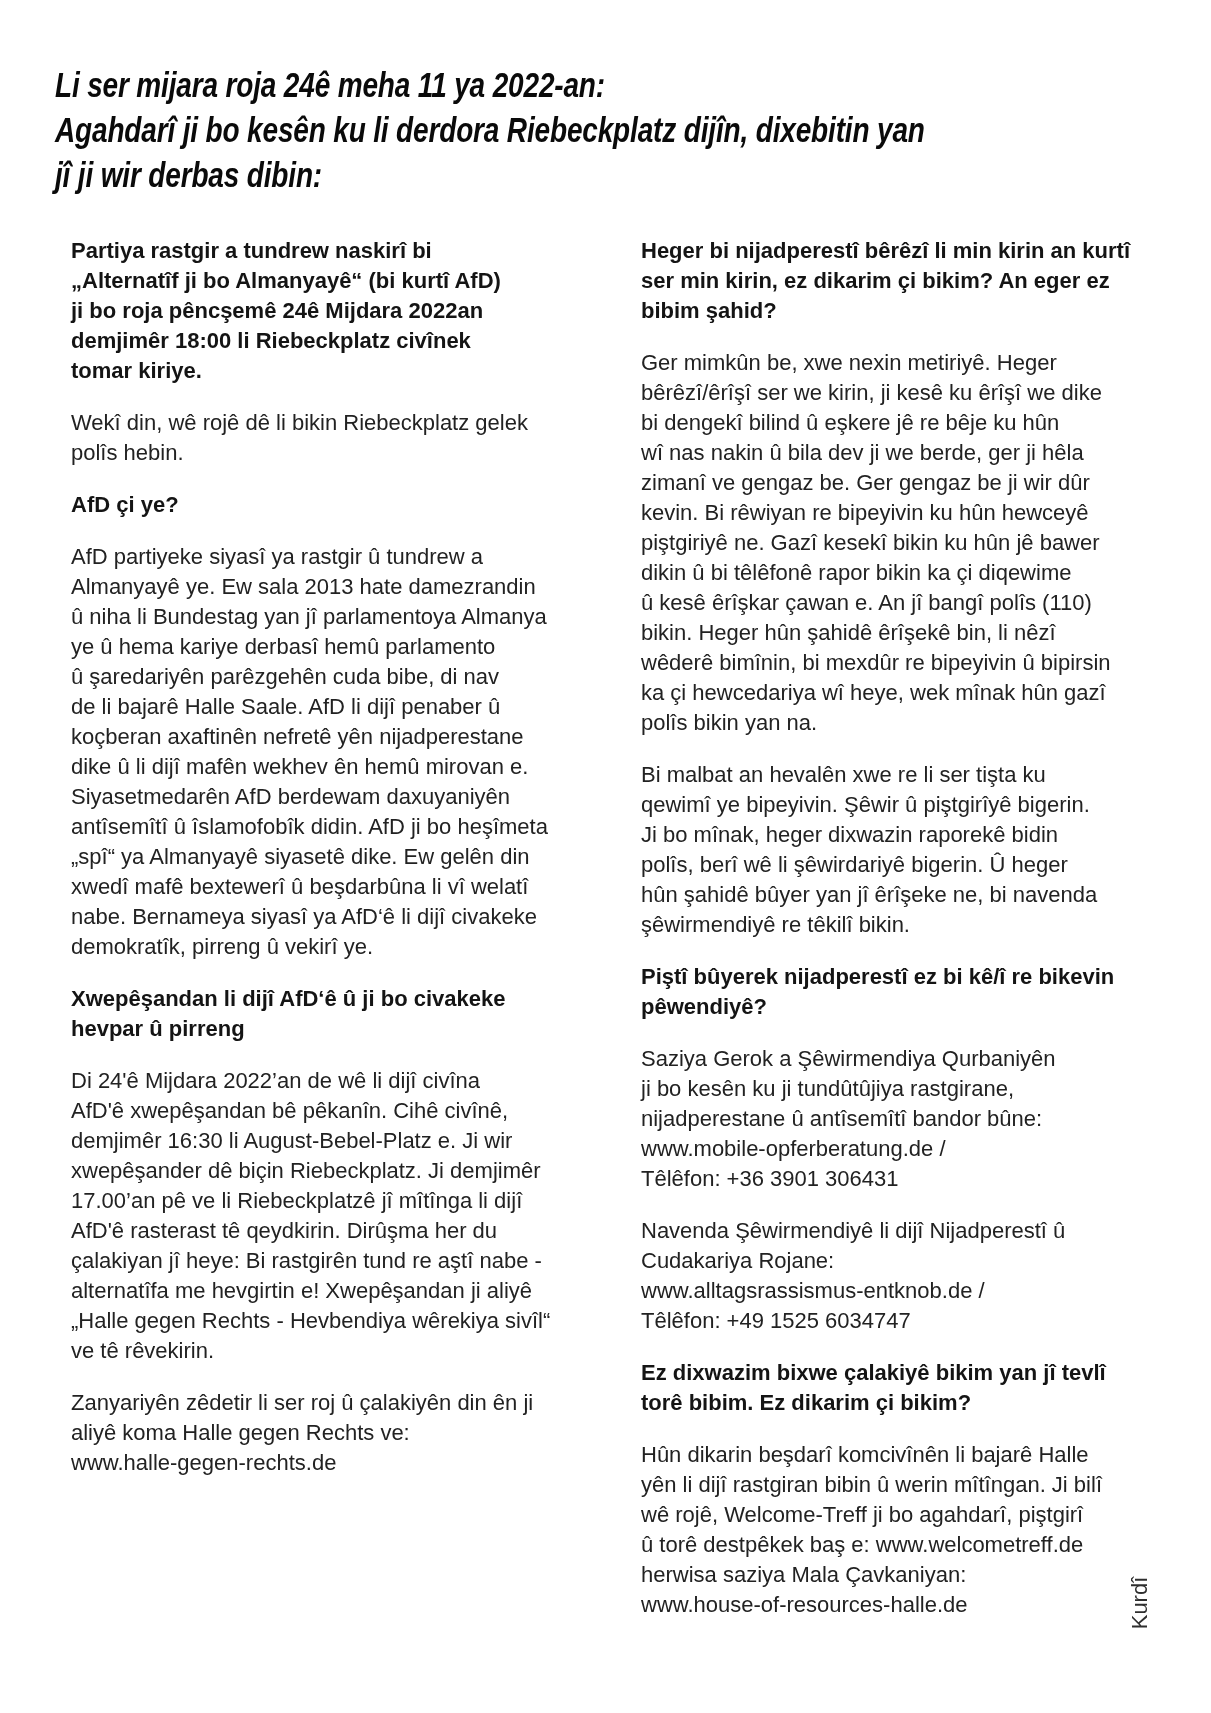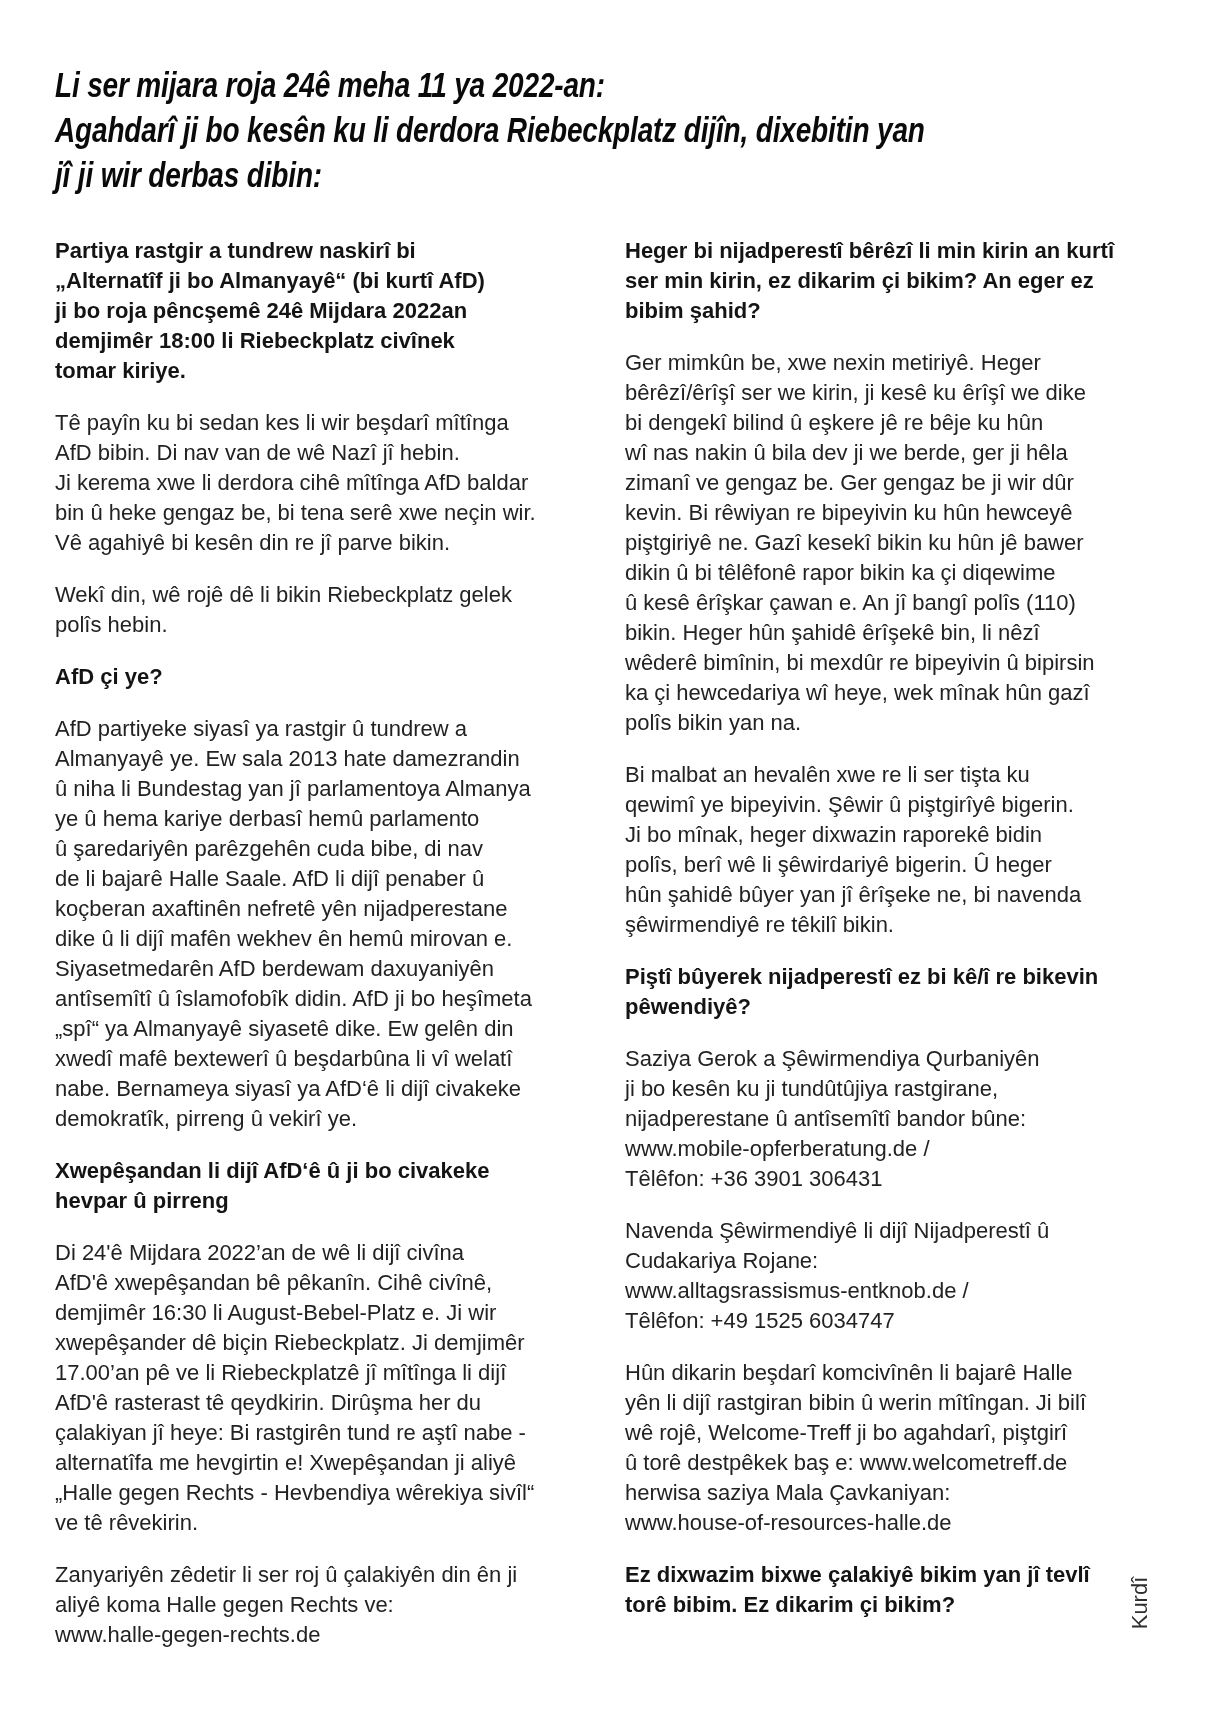--- a/index.html
+++ b/index.html
@@ -35,21 +35,21 @@
   }
   .col {
     position: absolute;
     top: 236px;
     font-size: 22px;
     line-height: 30px;
   }
   .col-left  { left: 55px;  width: 575px; }
   .col-right { left: 625px; width: 560px; }
   .block {
-    margin: 0 0 22px 0;
+    margin: 0 0 22px 16px;
     white-space: pre-line;
     color: #222222;
   }
   .block.bold, .block.heading {
     font-weight: 700;
     color: #141414;
   }
   .lang-label {
     position: absolute;
     left: 1108px;
@@ -72,25 +72,20 @@
 Agahdarî ji bo kesên ku li derdora Riebeckplatz dijîn, dixebitin yan
 jî ji wir derbas dibin:</div>
   </header>
 
   <section class="col col-left">
     <p class="block bold">Partiya rastgir a tundrew naskirî bi
 „Alternatîf ji bo Almanyayê“ (bi kurtî AfD)
 ji bo roja pêncşemê 24ê Mijdara 2022an
 demjimêr 18:00 li Riebeckplatz civînek
 tomar kiriye.</p>
-    <p class="block">Tê payîn ku bi sedan kes li wir beşdarî mîtînga
-AfD bibin. Di nav van de wê Nazî jî hebin.
-Ji kerema xwe li derdora cihê mîtînga AfD baldar
-bin û heke gengaz be, bi tena serê xwe neçin wir.
-Vê agahiyê bi kesên din re jî parve bikin.</p>
     <p class="block">Wekî din, wê rojê dê li bikin Riebeckplatz gelek
 polîs hebin.</p>
     <p class="block heading">AfD çi ye?</p>
     <p class="block">AfD partiyeke siyasî ya rastgir û tundrew a
 Almanyayê ye. Ew sala 2013 hate damezrandin
 û niha li Bundestag yan jî parlamentoya Almanya
 ye û hema kariye derbasî hemû parlamento
 û şaredariyên parêzgehên cuda bibe, di nav
 de li bajarê Halle Saale. AfD li dijî penaber û
 koçberan axaftinên nefretê yên nijadperestane
@@ -145,25 +140,25 @@
 pêwendiyê?</p>
     <p class="block">Saziya Gerok a Şêwirmendiya Qurbaniyên
 ji bo kesên ku ji tundûtûjiya rastgirane,
 nijadperestane û antîsemîtî bandor bûne:
 www.mobile-opferberatung.de /
 Têlêfon: +36 3901 306431</p>
     <p class="block">Navenda Şêwirmendiyê li dijî Nijadperestî û
 Cudakariya Rojane:
 www.alltagsrassismus-entknob.de /
 Têlêfon: +49 1525 6034747</p>
+    <p class="block heading">Ez dixwazim bixwe çalakiyê bikim yan jî tevlî
+torê bibim. Ez dikarim çi bikim?</p>
     <p class="block">Hûn dikarin beşdarî komcivînên li bajarê Halle
 yên li dijî rastgiran bibin û werin mîtîngan. Ji bilî
 wê rojê, Welcome-Treff ji bo agahdarî, piştgirî
 û torê destpêkek baş e: www.welcometreff.de
 herwisa saziya Mala Çavkaniyan:
 www.house-of-resources-halle.de</p>
-    <p class="block heading">Ez dixwazim bixwe çalakiyê bikim yan jî tevlî
-torê bibim. Ez dikarim çi bikim?</p>
   </section>
 
   <div class="lang-label">Kurdî</div>
 
 </div>
 
 </body></html>

